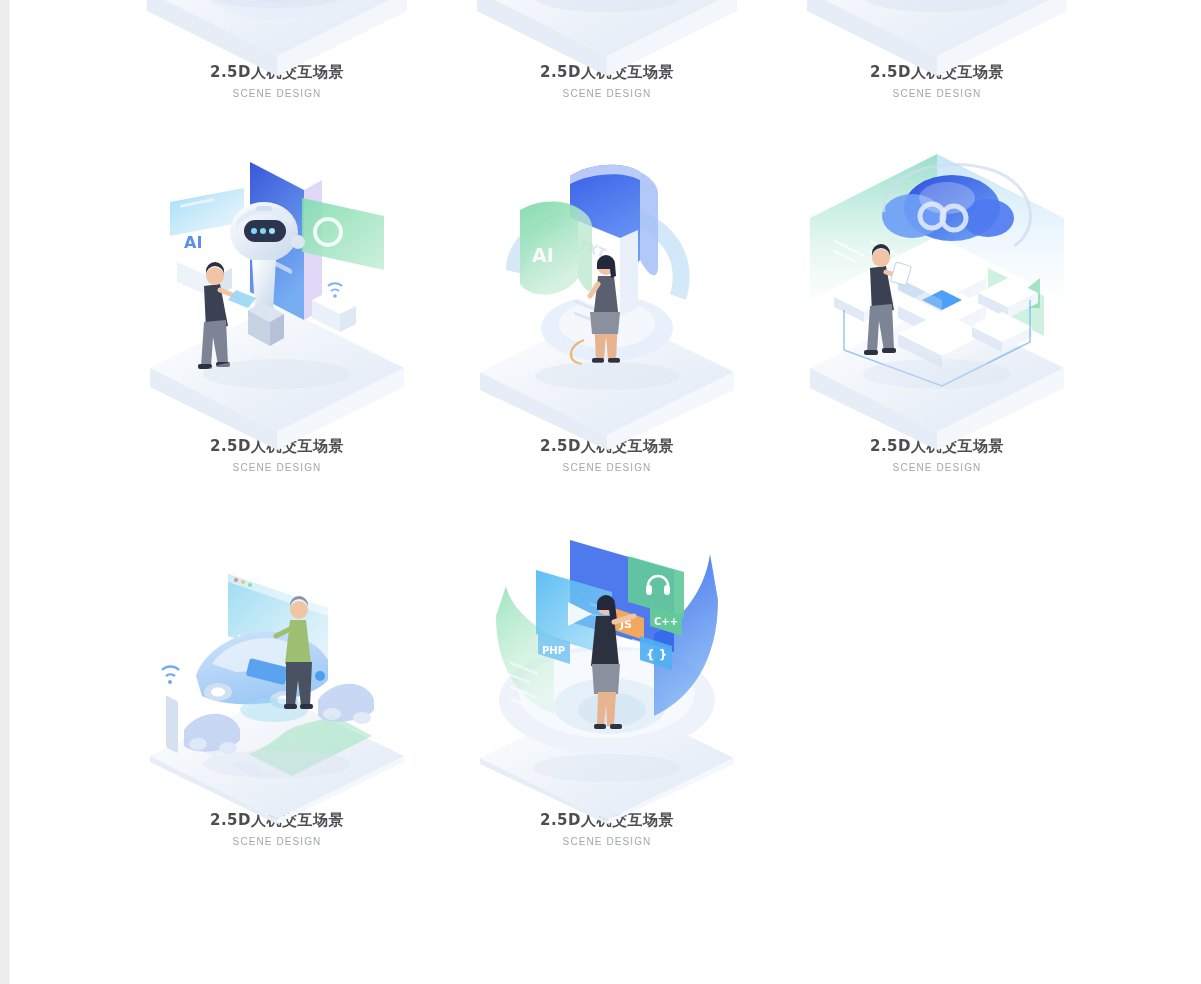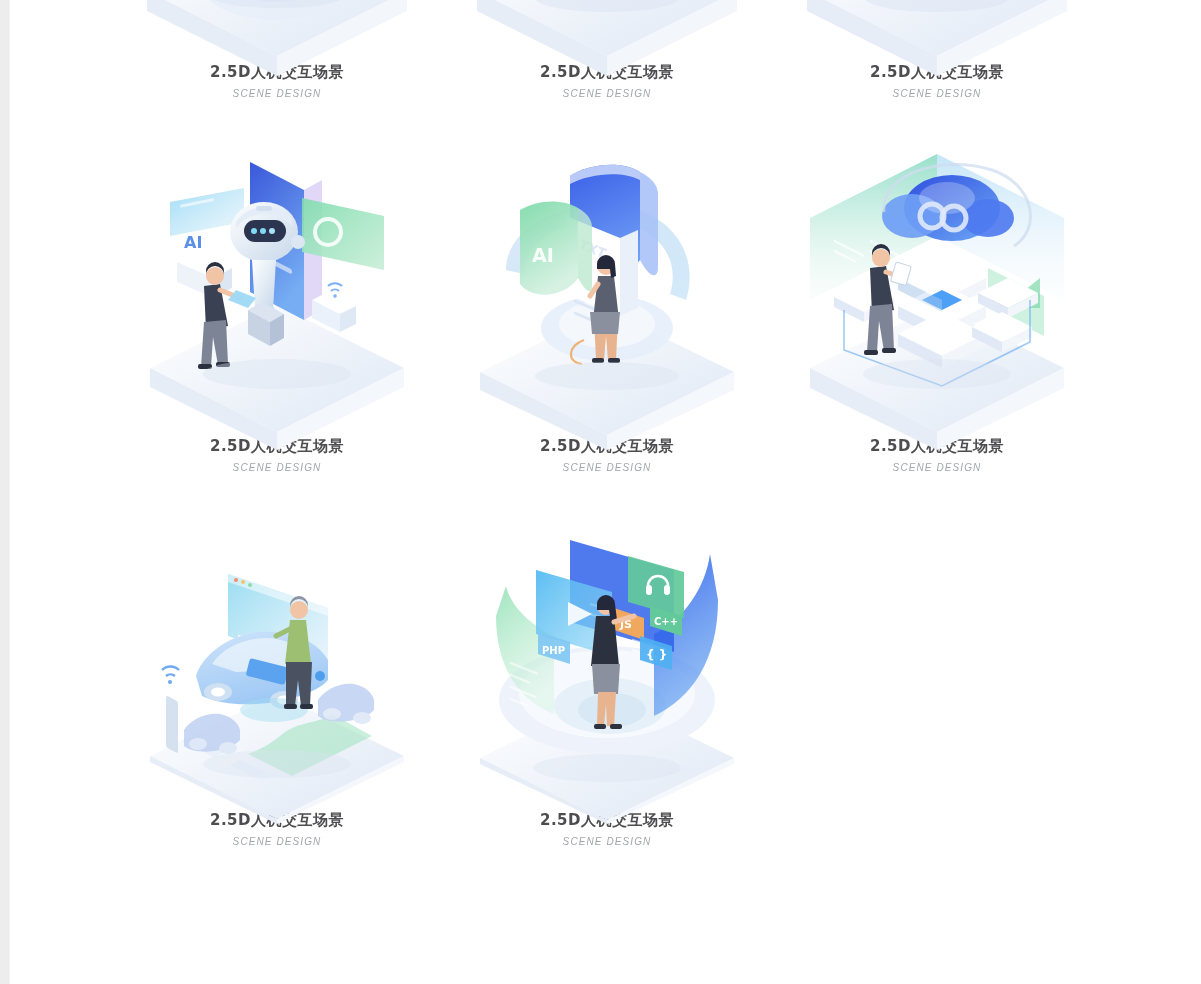--- a/index.html
+++ b/index.html
@@ -65,21 +65,20 @@
     line-height:20px;
     font-family:"DejaVu Sans","Liberation Sans",sans-serif;
   }
   .cap-sub{
     font-size:10px;
     color:#a3a6ab;
     letter-spacing:1.1px;
     line-height:16px;
     margin-top:4px;
     font-family:"Liberation Sans",sans-serif;
-    font-style:italic;
   }
 </style>
 </head>
 <body>
 
 <div id="page-gutter"></div>
 <div id="page-edge"></div>
 
 <div id="canvas">
   <div id="gallery">

